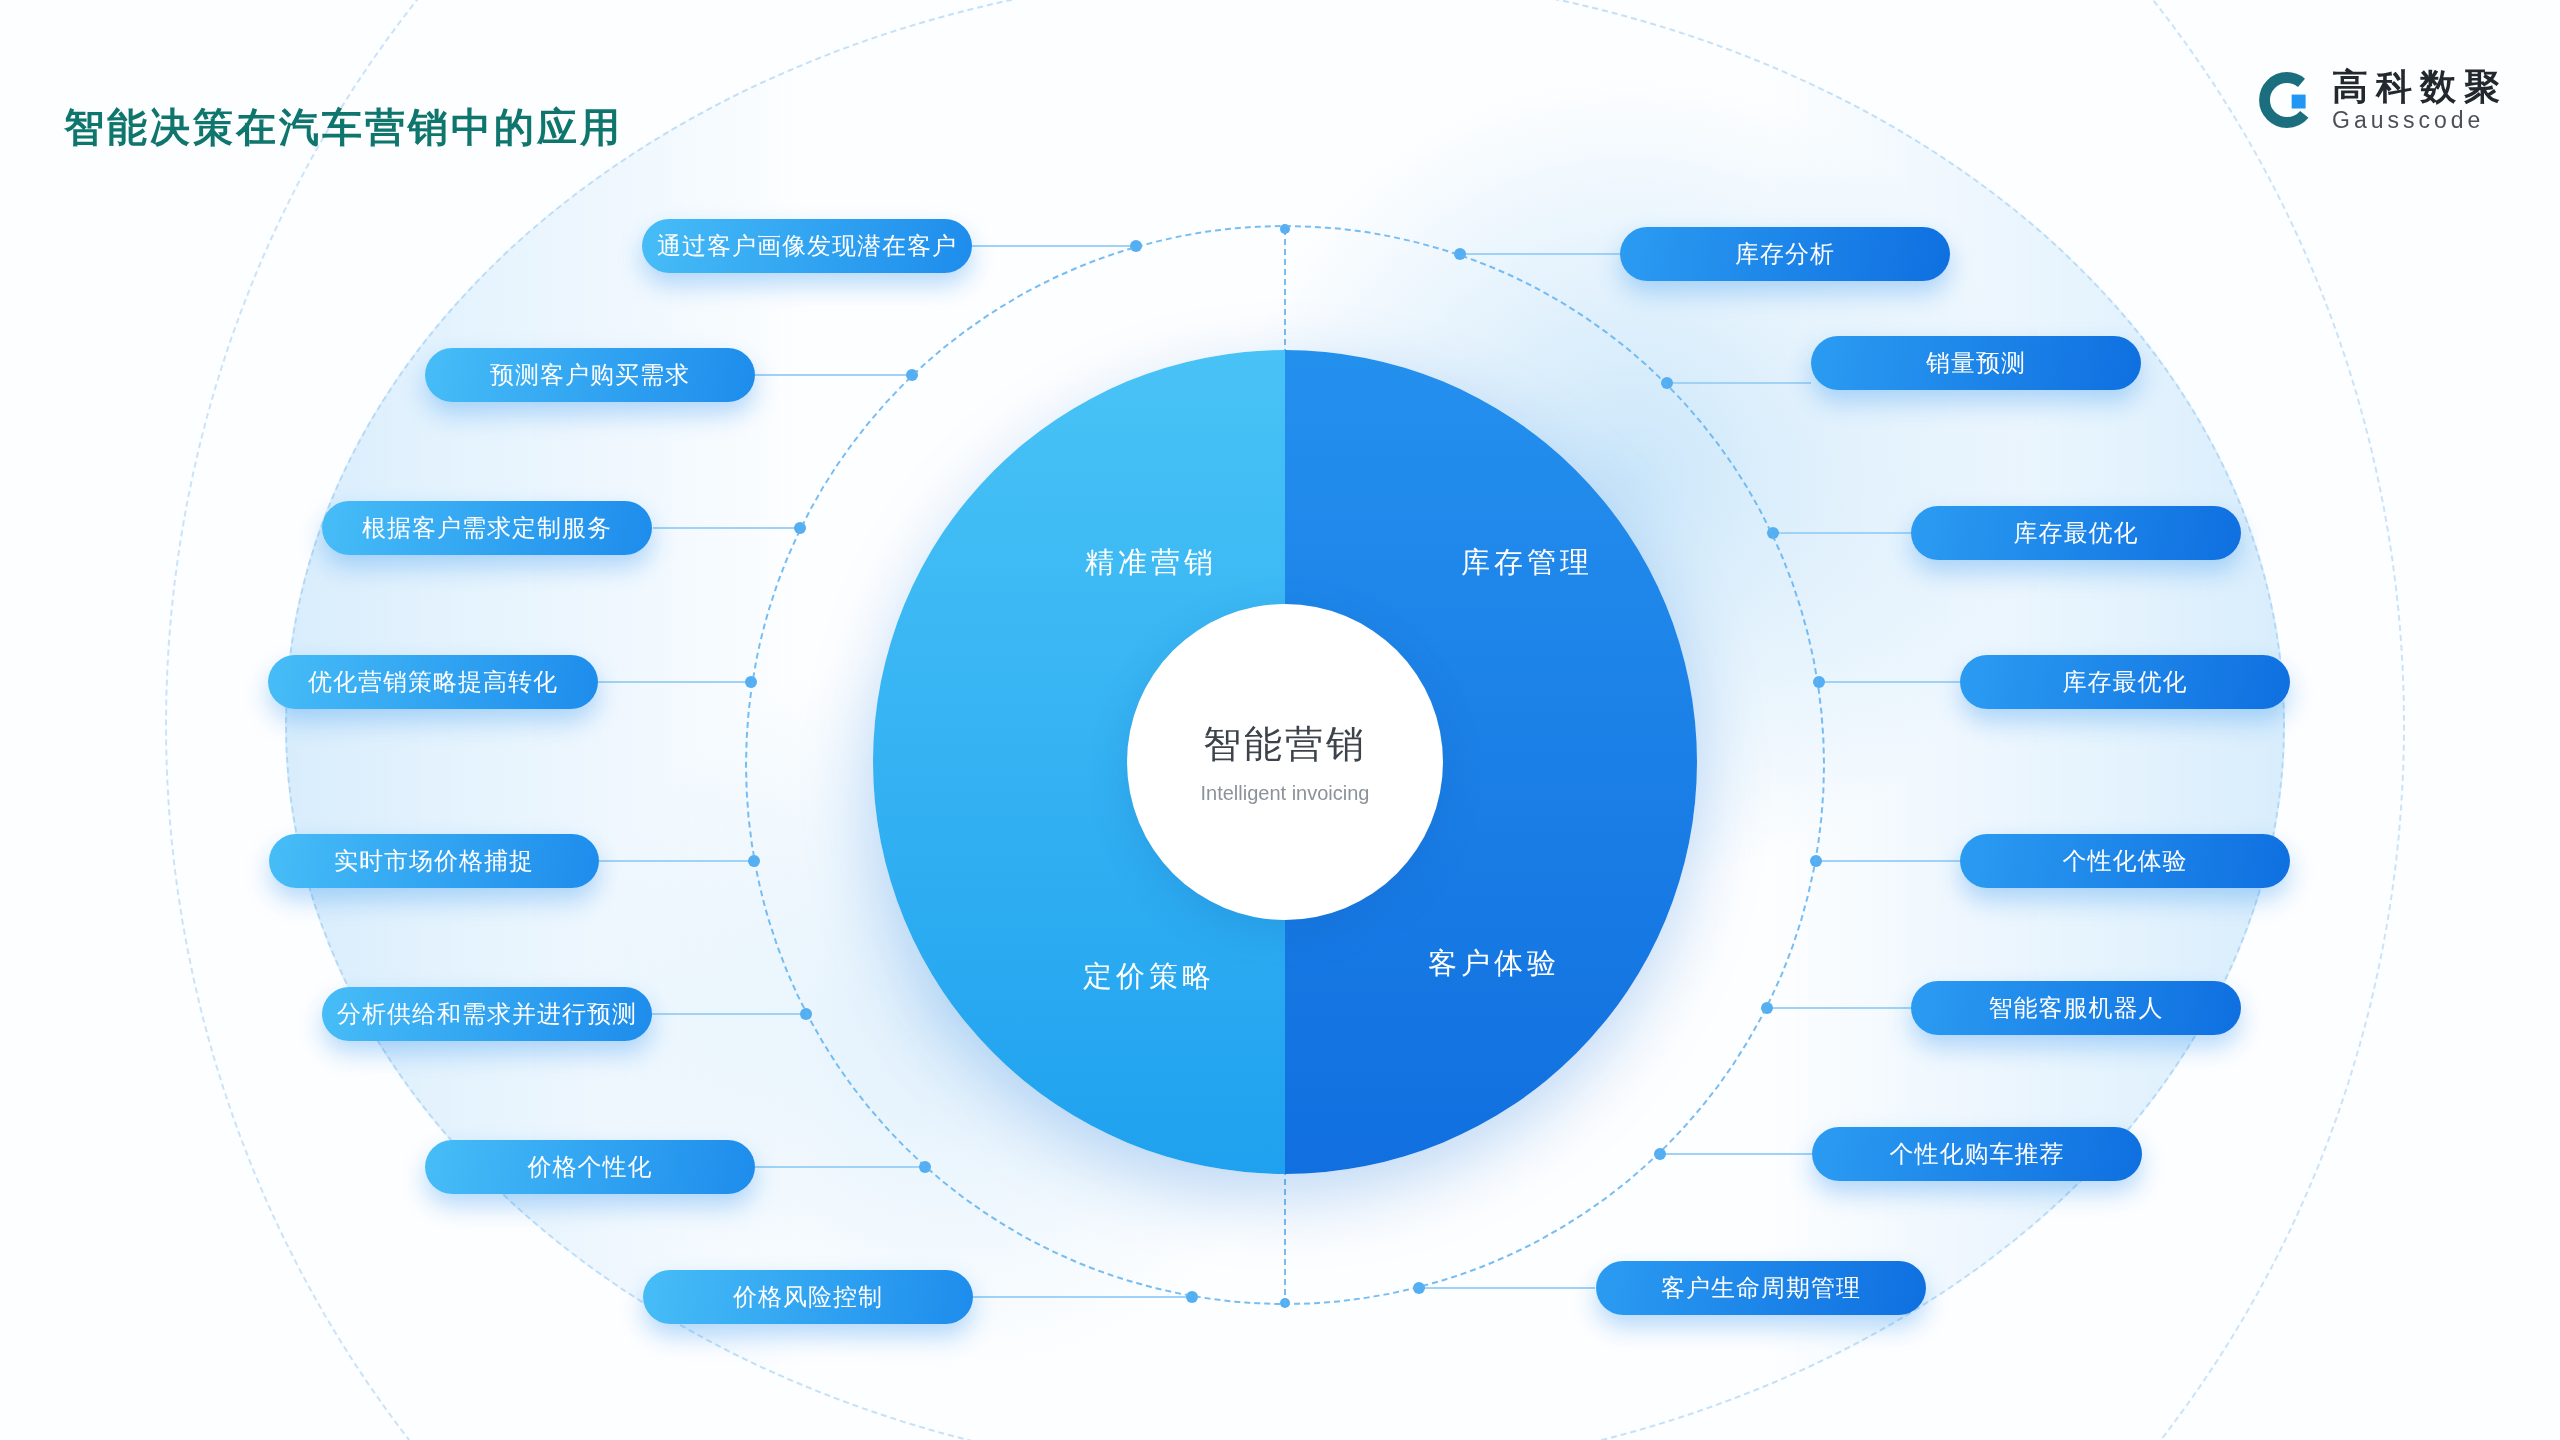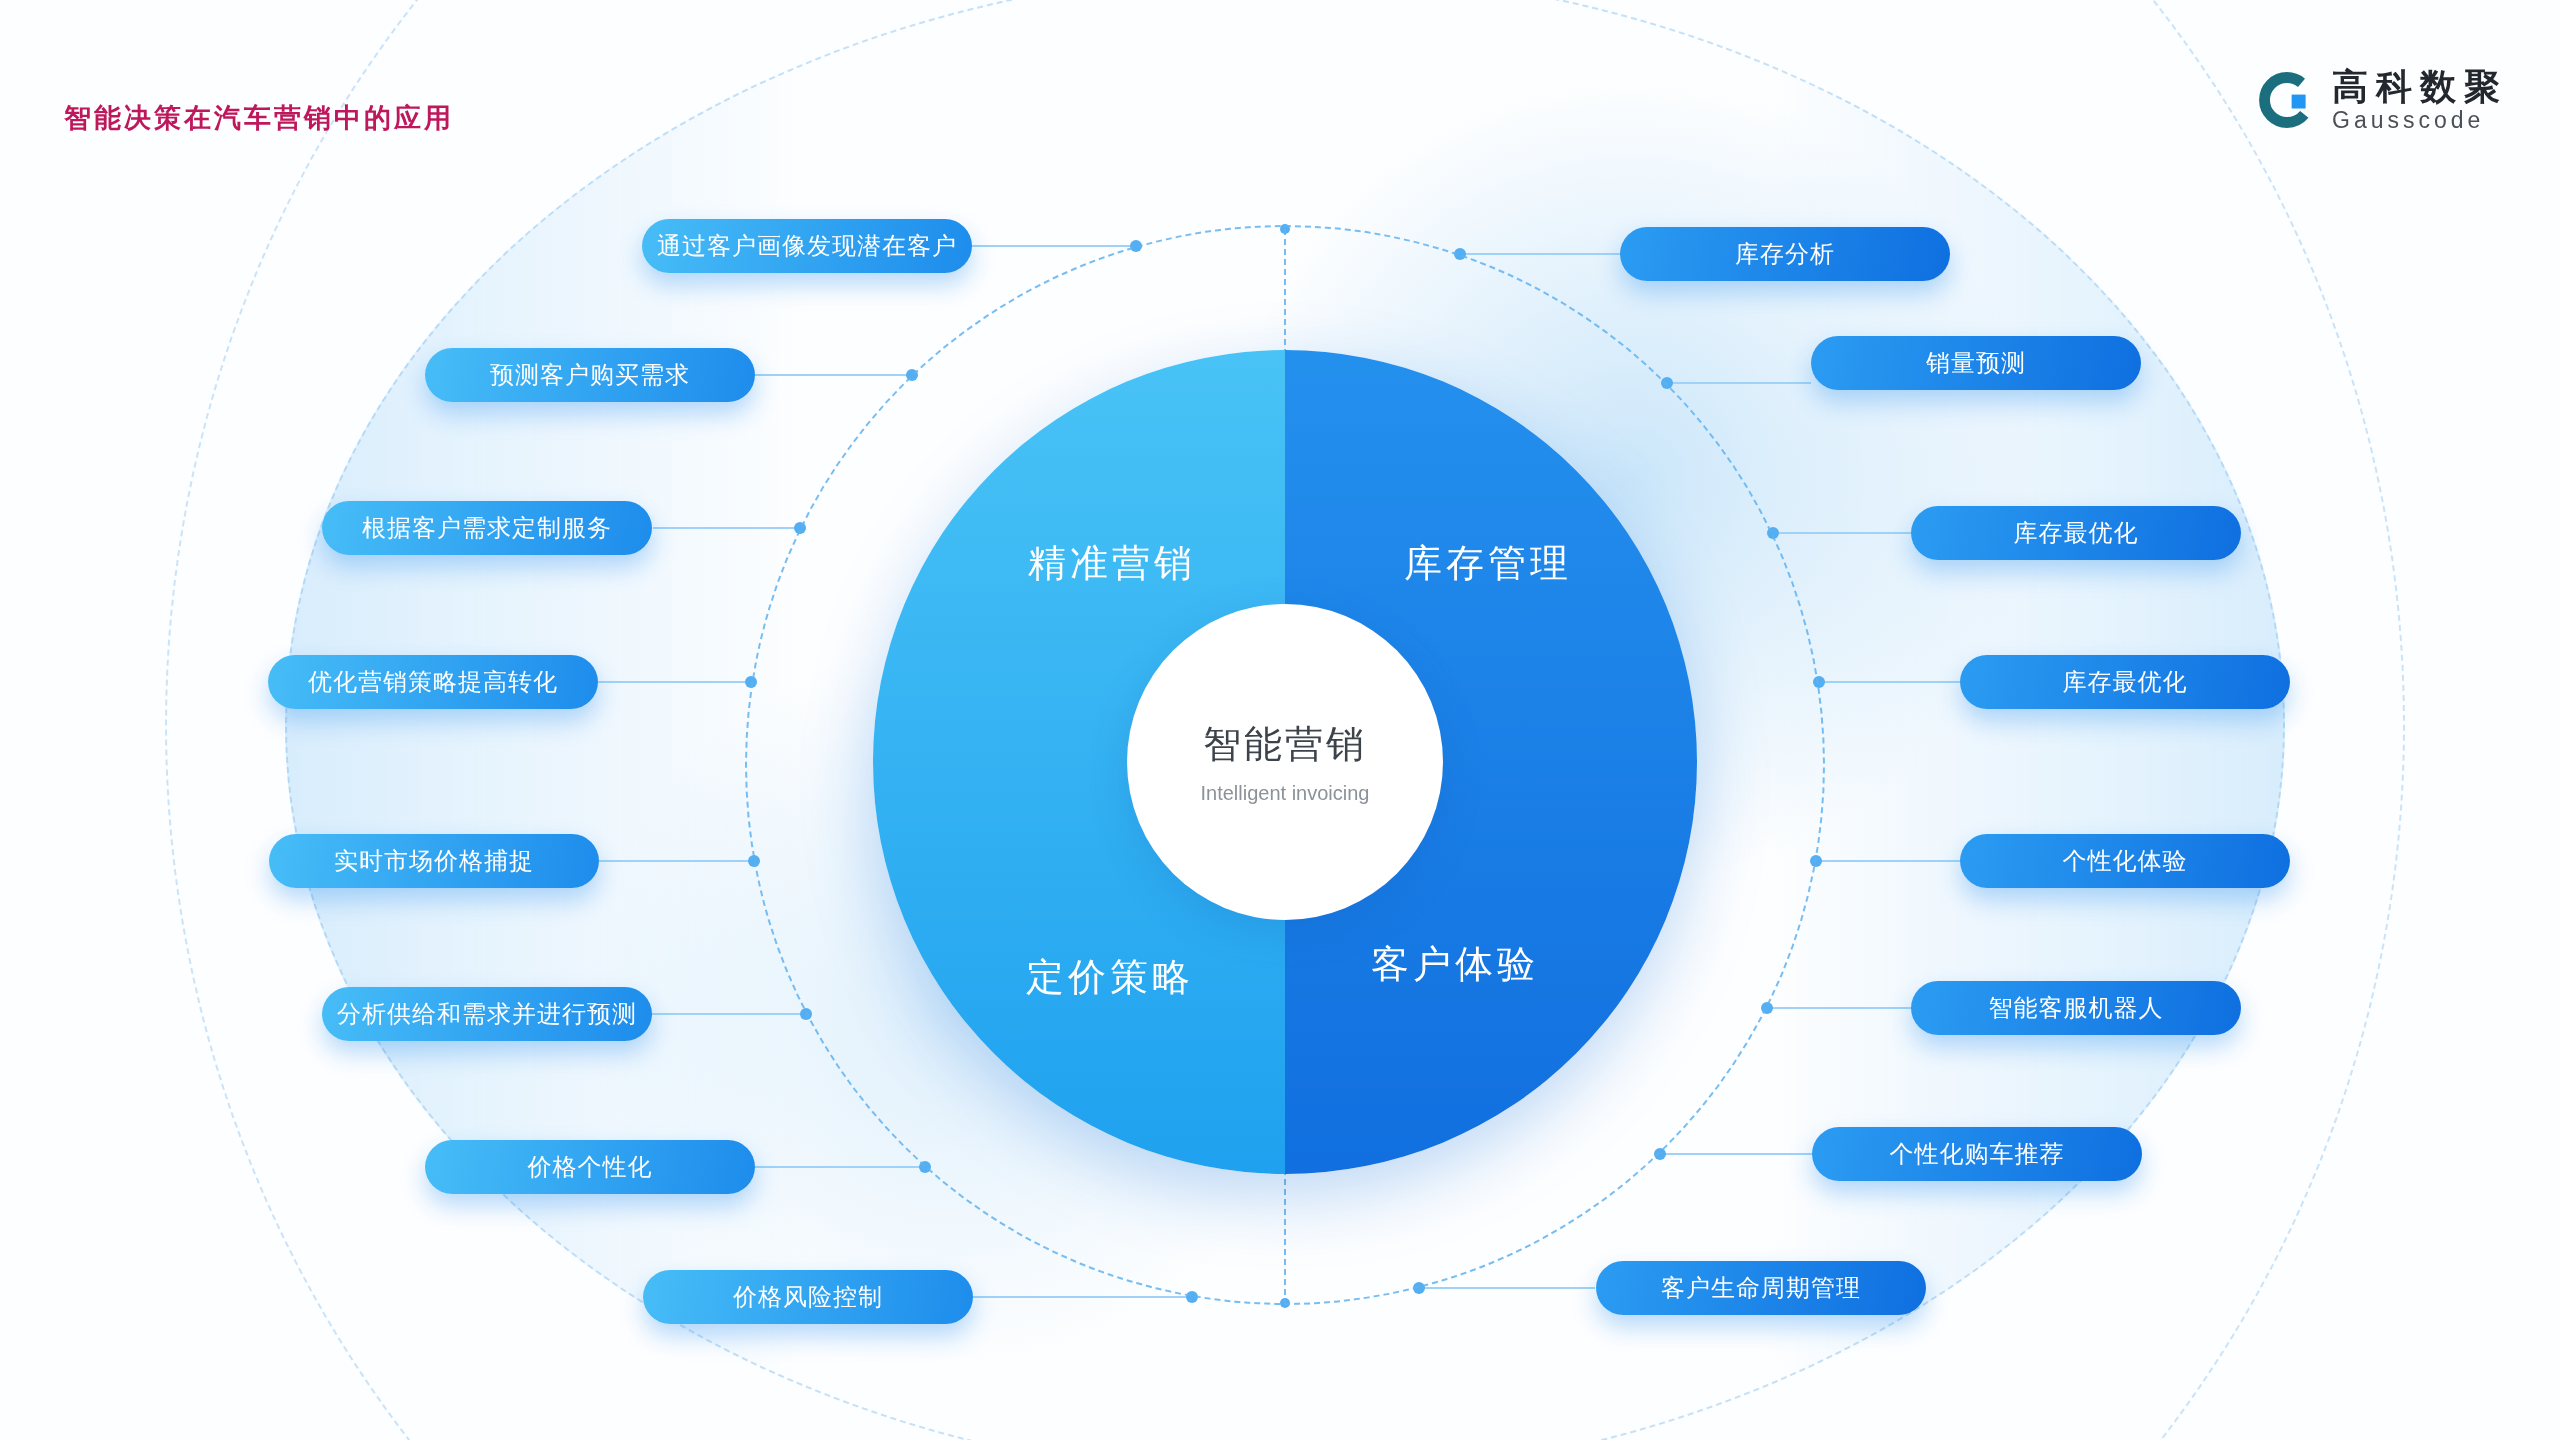--- a/index.html
+++ b/index.html
@@ -25,21 +25,21 @@
     background:radial-gradient(circle, rgba(185,222,248,.75) 0%, rgba(185,222,248,0) 68%);
   }
   .blob2 {
     position:absolute; left:570px; top:630px; width:760px; height:760px; border-radius:50%;
     background:radial-gradient(circle, rgba(185,222,248,.45) 0%, rgba(185,222,248,0) 68%);
   }
 
   
   .page-title {
     position:absolute; left:64px; top:100px;
-    font-size:27px; font-weight:700; letter-spacing:3px; color:#be185d;
+    font-size:40px; font-weight:700; letter-spacing:3px; color:#0f766e;
   }
 
   
   .logo { position:absolute; right:52px; top:66px; display:flex; align-items:center; gap:14px; }
   .logo-icon { width:62px; height:62px; position:relative; }
   .logo-text { display:flex; flex-direction:column; line-height:1.15; }
   .logo-name { font-size:36px; font-weight:700; letter-spacing:8px; color:#23282e; }
   .logo-sub  { font-size:23px; color:#4a5055; letter-spacing:4px; }
 
   
@@ -60,21 +60,21 @@
     position:absolute; left:873px; top:350px; width:824px; height:824px;
     border-radius:50%; overflow:hidden; display:flex;
     box-shadow:0 24px 70px rgba(30,120,220,.28);
   }
   .pie-half { width:50%; height:100%; }
   .pie-left  { background:linear-gradient(180deg,#49c3f6 0%,#1fa1ef 100%); }
   .pie-right { background:linear-gradient(180deg,#2490ee 0%,#116fdf 100%); }
 
   .quad-label {
     position:absolute; transform:translate(-50%,-50%);
-    color:#ffffff; font-size:38px; letter-spacing:4px; white-space:nowrap;
+    color:#ffffff; font-size:29px; letter-spacing:4px; white-space:nowrap;margin-left:39px;
   }
   .quad-tl { left:1112px; top:563px; }
   .quad-tr { left:1488px; top:563px; }
   .quad-bl { left:1110px; top:977px; }
   .quad-br { left:1455px; top:964px; }
 
   .hub {
     position:absolute; left:1127px; top:604px; width:316px; height:316px;
     border-radius:50%; background:#ffffff;
     box-shadow:0 12px 40px rgba(20,90,180,.20);

